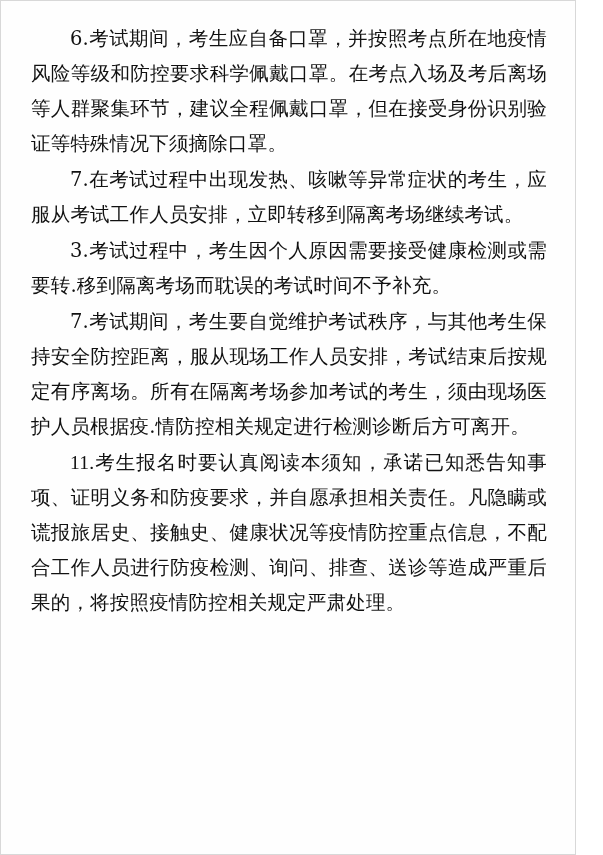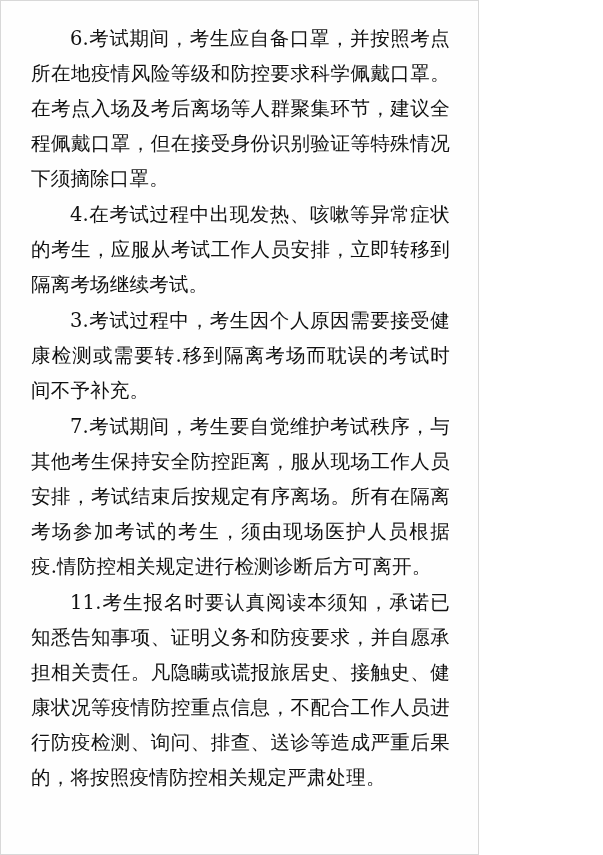--- a/index.html
+++ b/index.html
@@ -7,21 +7,21 @@
     padding: 0;
   }
   body {
     width: 603px;
     height: 855px;
     background: #ffffff;
     font-family: "DejaVu Serif", "Liberation Serif", serif;
   }
   .page {
     position: relative;
-    width: 479px;
+    width: 576px;
     height: 855px;
     box-sizing: border-box;
     background: #fefefe;
     border: 1px solid #d8d8d8;
     overflow: hidden;
   }
   .doc-body {
     padding: 20px 28px 0 30px;
   }
   .para {
@@ -32,26 +32,27 @@
     text-justify: inter-ideograph;
     text-indent: 2em;
     margin: 0 0 1px 0;
     letter-spacing: 0.2px;
     font-family: "DejaVu Serif", "Liberation Serif", serif;
     word-break: break-all;
     -webkit-font-smoothing: antialiased;
   }
   .para:last-child {
     margin-bottom: 0;
+    font-family: Liberation Serif, serif;
   }
 </style>
 </head>
 <body>
 
 <div class="page">
   <div class="doc-body">
     <p class="para">6.考试期间，考生应自备口罩，并按照考点所在地疫情风险等级和防控要求科学佩戴口罩。在考点入场及考后离场等人群聚集环节，建议全程佩戴口罩，但在接受身份识别验证等特殊情况下须摘除口罩。</p>
-    <p class="para">4.在考试过程中出现发热、咳嗽等异常症状的考生，应服从考试工作人员安排，立即转移到隔离考场继续考试。</p>
+    <p class="para">7.在考试过程中出现发热、咳嗽等异常症状的考生，应服从考试工作人员安排，立即转移到隔离考场继续考试。</p>
     <p class="para">3.考试过程中，考生因个人原因需要接受健康检测或需要转.移到隔离考场而耽误的考试时间不予补充。</p>
     <p class="para">7.考试期间，考生要自觉维护考试秩序，与其他考生保持安全防控距离，服从现场工作人员安排，考试结束后按规定有序离场。所有在隔离考场参加考试的考生，须由现场医护人员根据疫.情防控相关规定进行检测诊断后方可离开。</p>
     <p class="para">11.考生报名时要认真阅读本须知，承诺已知悉告知事项、证明义务和防疫要求，并自愿承担相关责任。凡隐瞒或谎报旅居史、接触史、健康状况等疫情防控重点信息，不配合工作人员进行防疫检测、询问、排查、送诊等造成严重后果的，将按照疫情防控相关规定严肃处理。</p>
   </div>
 </div>
 
 </body></html>

